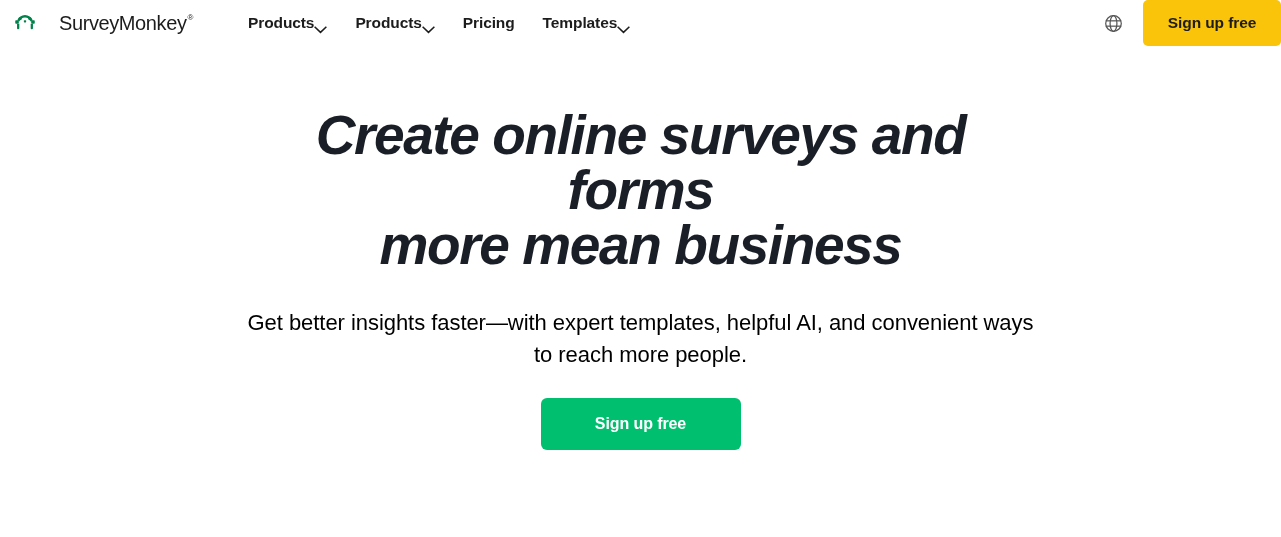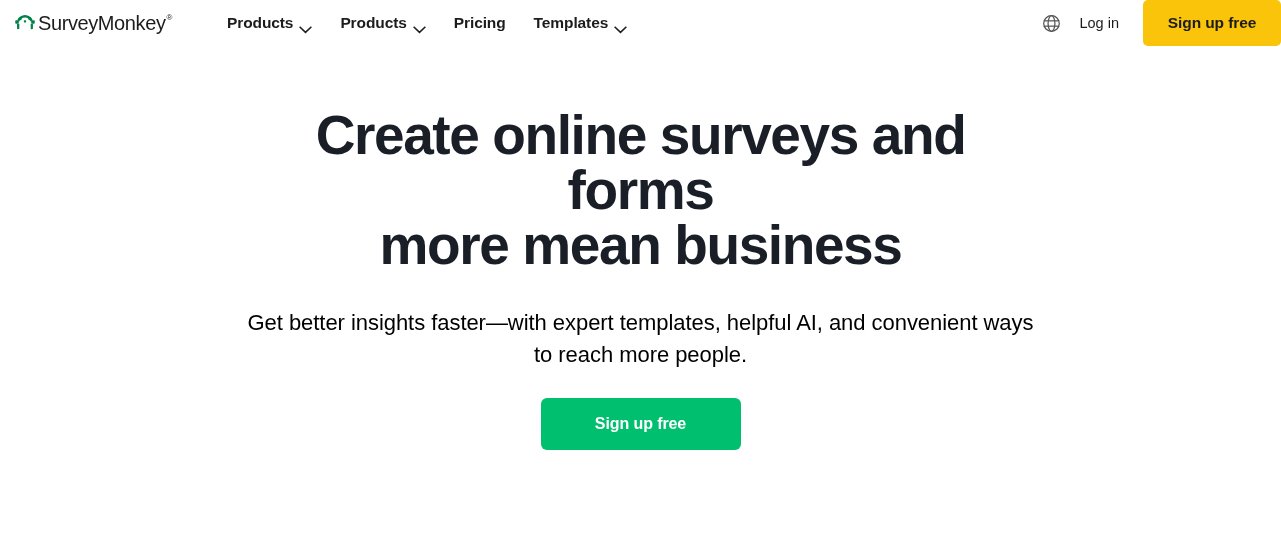--- a/index.html
+++ b/index.html
@@ -24,21 +24,21 @@
     width: 1281px;
     height: 46px;
     display: flex;
     align-items: center;
     background: #ffffff;
   }
 
   .brand {
     display: flex;
     align-items: center;
-    gap: 0;
+    gap: 21px;
     margin-left: 12px;
     text-decoration: none;
     height: 46px;
     justify-content: center;
   }
 
   .brand-mark {
     width: 26px;
     height: 26px;
     display: block;
@@ -65,21 +65,21 @@
   .nav-main {
     display: flex;
     align-items: center;
     margin-left: 42px;
     gap: 0px;
   }
 
   .nav-item {
     display: inline-flex;
     align-items: center;
-    gap: 6px;
+    gap: 0;
     font-size: 15.5px;
     font-weight: bold;
     color: #1c1c1c;
     padding: 0 14px;
     height: 46px;
     cursor: pointer;
     white-space: nowrap;
     text-decoration: none;
     letter-spacing: -0.1px;
   }
@@ -150,20 +150,21 @@
   }
 
   .hero-title {
     font-size: 55px;
     line-height: 1.0;
     font-weight: bold;
     letter-spacing: -1.4px;
     color: #1a1f27;
     max-width: 780px;
     margin: 0 auto;
+    font-style: italic;
   }
 
   .hero-sub {
     margin: 34px auto 0;
     max-width: 790px;
     font-size: 22px;
     line-height: 32px;
     font-weight: 400;
     color: #000000;
     letter-spacing: -0.05px;
@@ -255,21 +256,20 @@
         <svg viewBox="0 0 20 20" width="19" height="19" xmlns="http://www.w3.org/2000/svg" aria-hidden="true">
           <circle cx="10" cy="10" r="8.2" fill="none" stroke="#555555" stroke-width="1.3"></circle>
           <ellipse cx="10" cy="10" rx="3.6" ry="8.2" fill="none" stroke="#555555" stroke-width="1.3"></ellipse>
           <line x1="1.9" y1="7.2" x2="18.1" y2="7.2" stroke="#555555" stroke-width="1.3"></line>
           <line x1="1.9" y1="12.8" x2="18.1" y2="12.8" stroke="#555555" stroke-width="1.3"></line>
         </svg>
       </span>
     </button>
 
 
-    <a class="nav-link-plain" href="#">Log in</a>
 
     <button class="btn-signup-top">Sign up free</button>
 
   </div>
 
 </header>
 
 <main class="hero">
 
   <h1 class="hero-title">

